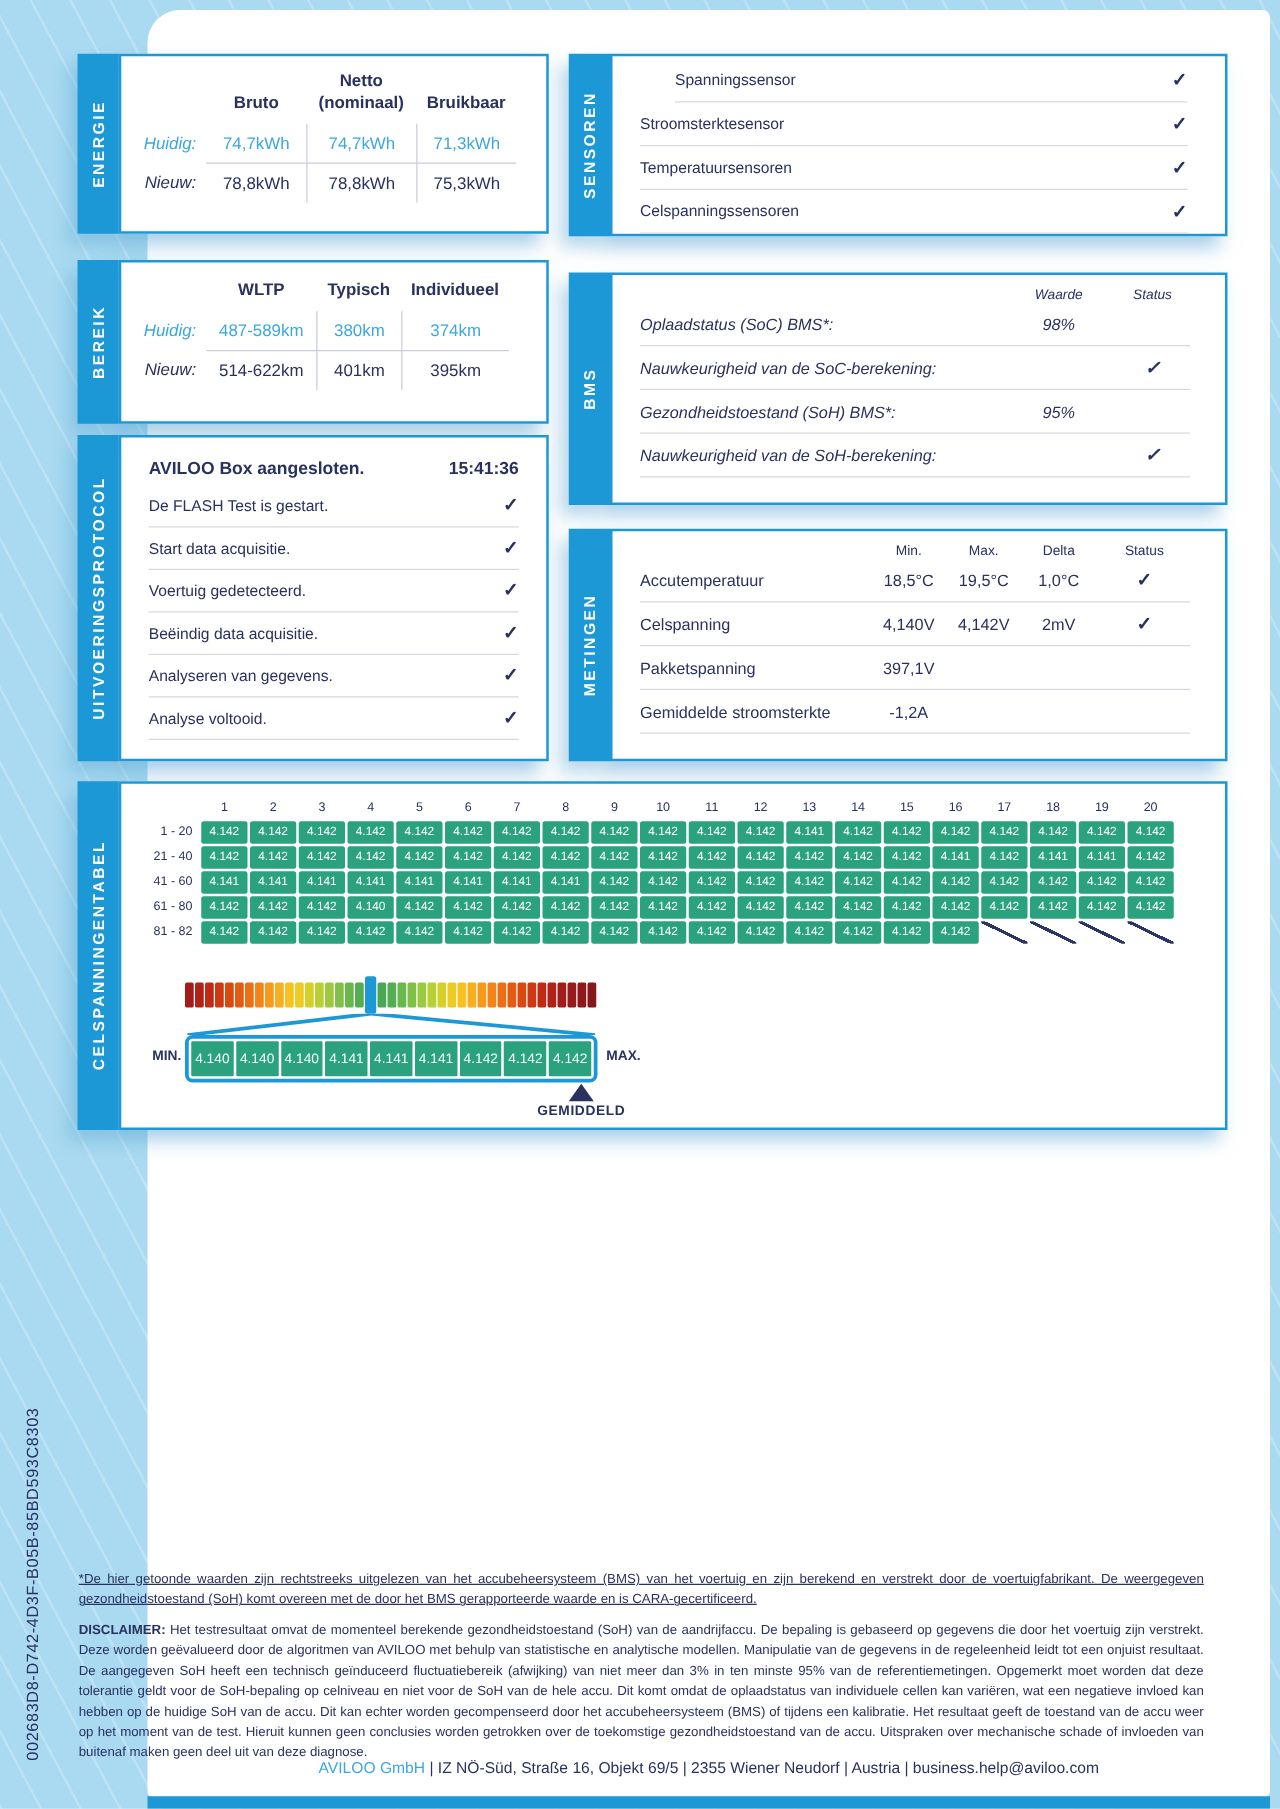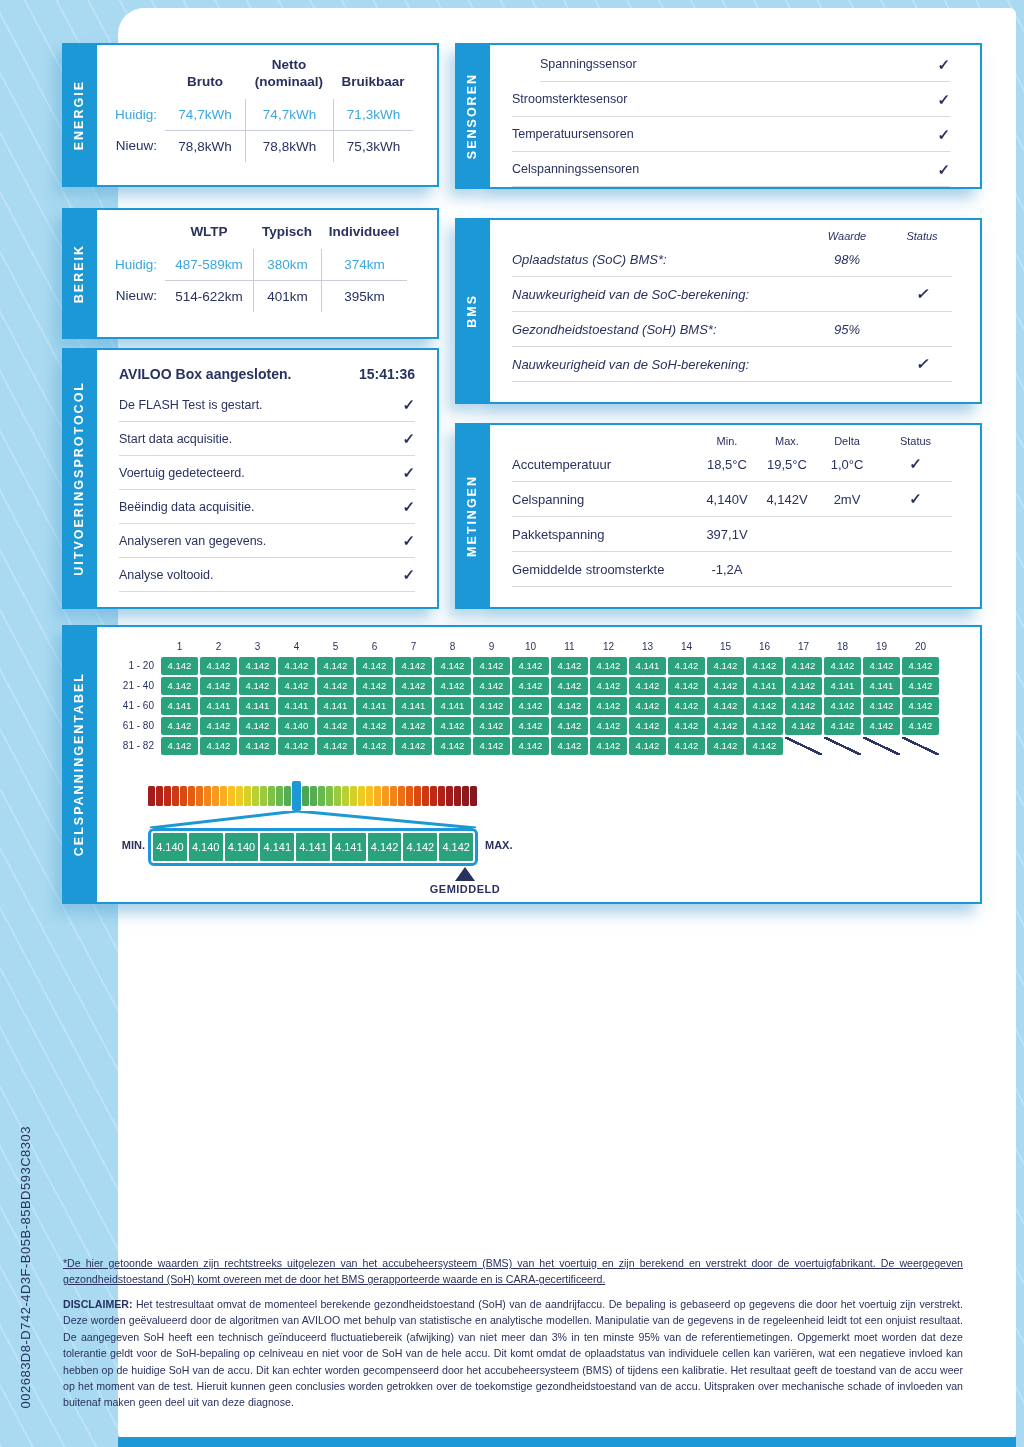--- a/index.html
+++ b/index.html
@@ -25,21 +25,21 @@
   .tab span{writing-mode:vertical-rl;transform:rotate(180deg);color:#fff;font-weight:700;
     font-size:12.5px;letter-spacing:2px;white-space:nowrap;}
   .body{position:relative;width:100%;height:100%;box-sizing:border-box;color:var(--navy);}
 
   
   .kv-grid{display:grid;font-size:13.5px;}
   .kv-cell{display:flex;align-items:center;justify-content:center;}
   .kv-h{font-weight:700;color:var(--navy);flex-direction:column;justify-content:flex-end;padding-bottom:8px;text-align:left;line-height:1.25;}
   .kv-label{justify-content:flex-end;padding-right:8px;}
   .kv-val{height:31px;}
-  .kv-label{height:31px;}
+  .kv-label{height:31px;font-style:italic;}
   .cur{color:var(--valblue);}
   .new{color:var(--navy);}
   .vsep{border-left:1px solid var(--vline);}
   .hsep{border-top:1px solid var(--vline);}
 
   
   .chk-row{display:flex;align-items:center;justify-content:space-between;border-bottom:1px solid var(--sep);font-size:12.5px;color:var(--navy);}
   .chk{color:var(--navy);font-weight:700;font-size:15px;line-height:1;}
   .proto-head{display:flex;align-items:flex-end;justify-content:space-between;font-weight:700;font-size:14px;color:var(--navy);gap:40px;}
 
@@ -485,15 +485,18 @@
       <span>002683D8-D742-4D3F-B05B-85BD593C8303</span>
     </div>
 
   <div class="fineprint" style="top:1255px;text-decoration:underline;"><span>*De hier getoonde waarden zijn rechtstreeks uitgelezen van het accubeheersysteem (BMS) van het voertuig en zijn berekend en verstrekt door de voertuigfabrikant. De weergegeven gezondheidstoestand (SoH) komt overeen met de door het BMS gerapporteerde waarde en is CARA-gecertificeerd.</span></div>
   <div class="fineprint" style="top:1296px;">
     <b>DISCLAIMER:</b>
     <span> </span>
     <span>Het testresultaat omvat de momenteel berekende gezondheidstoestand (SoH) van de aandrijfaccu. De bepaling is gebaseerd op gegevens die door het voertuig zijn verstrekt. Deze worden geëvalueerd door de algoritmen van AVILOO met behulp van statistische en analytische modellen. Manipulatie van de gegevens in de regeleenheid leidt tot een onjuist resultaat. De aangegeven SoH heeft een technisch geïnduceerd fluctuatiebereik (afwijking) van niet meer dan 3% in ten minste 95% van de referentiemetingen. Opgemerkt moet worden dat deze tolerantie geldt voor de SoH-bepaling op celniveau en niet voor de SoH van de hele accu. Dit komt omdat de oplaadstatus van individuele cellen kan variëren, wat een negatieve invloed kan hebben op de huidige SoH van de accu. Dit kan echter worden gecompenseerd door het accubeheersysteem (BMS) of tijdens een kalibratie. Het resultaat geeft de toestand van de accu weer op het moment van de test. Hieruit kunnen geen conclusies worden getrokken over de toekomstige gezondheidstoestand van de accu. Uitspraken over mechanische schade of invloeden van buitenaf maken geen deel uit van deze diagnose.</span>
   </div>
 
+  <div class="footer">
+    <span class="brand">AVILOO GmbH</span><span id="footer-rest"> | IZ NÖ-Süd, Straße 16, Objekt 69/5 | 2355 Wiener Neudorf | Austria | business.help@aviloo.com</span>
+  </div>
 
   <div class="bottom-bar"></div>
 </div>
 
 </body></html>

